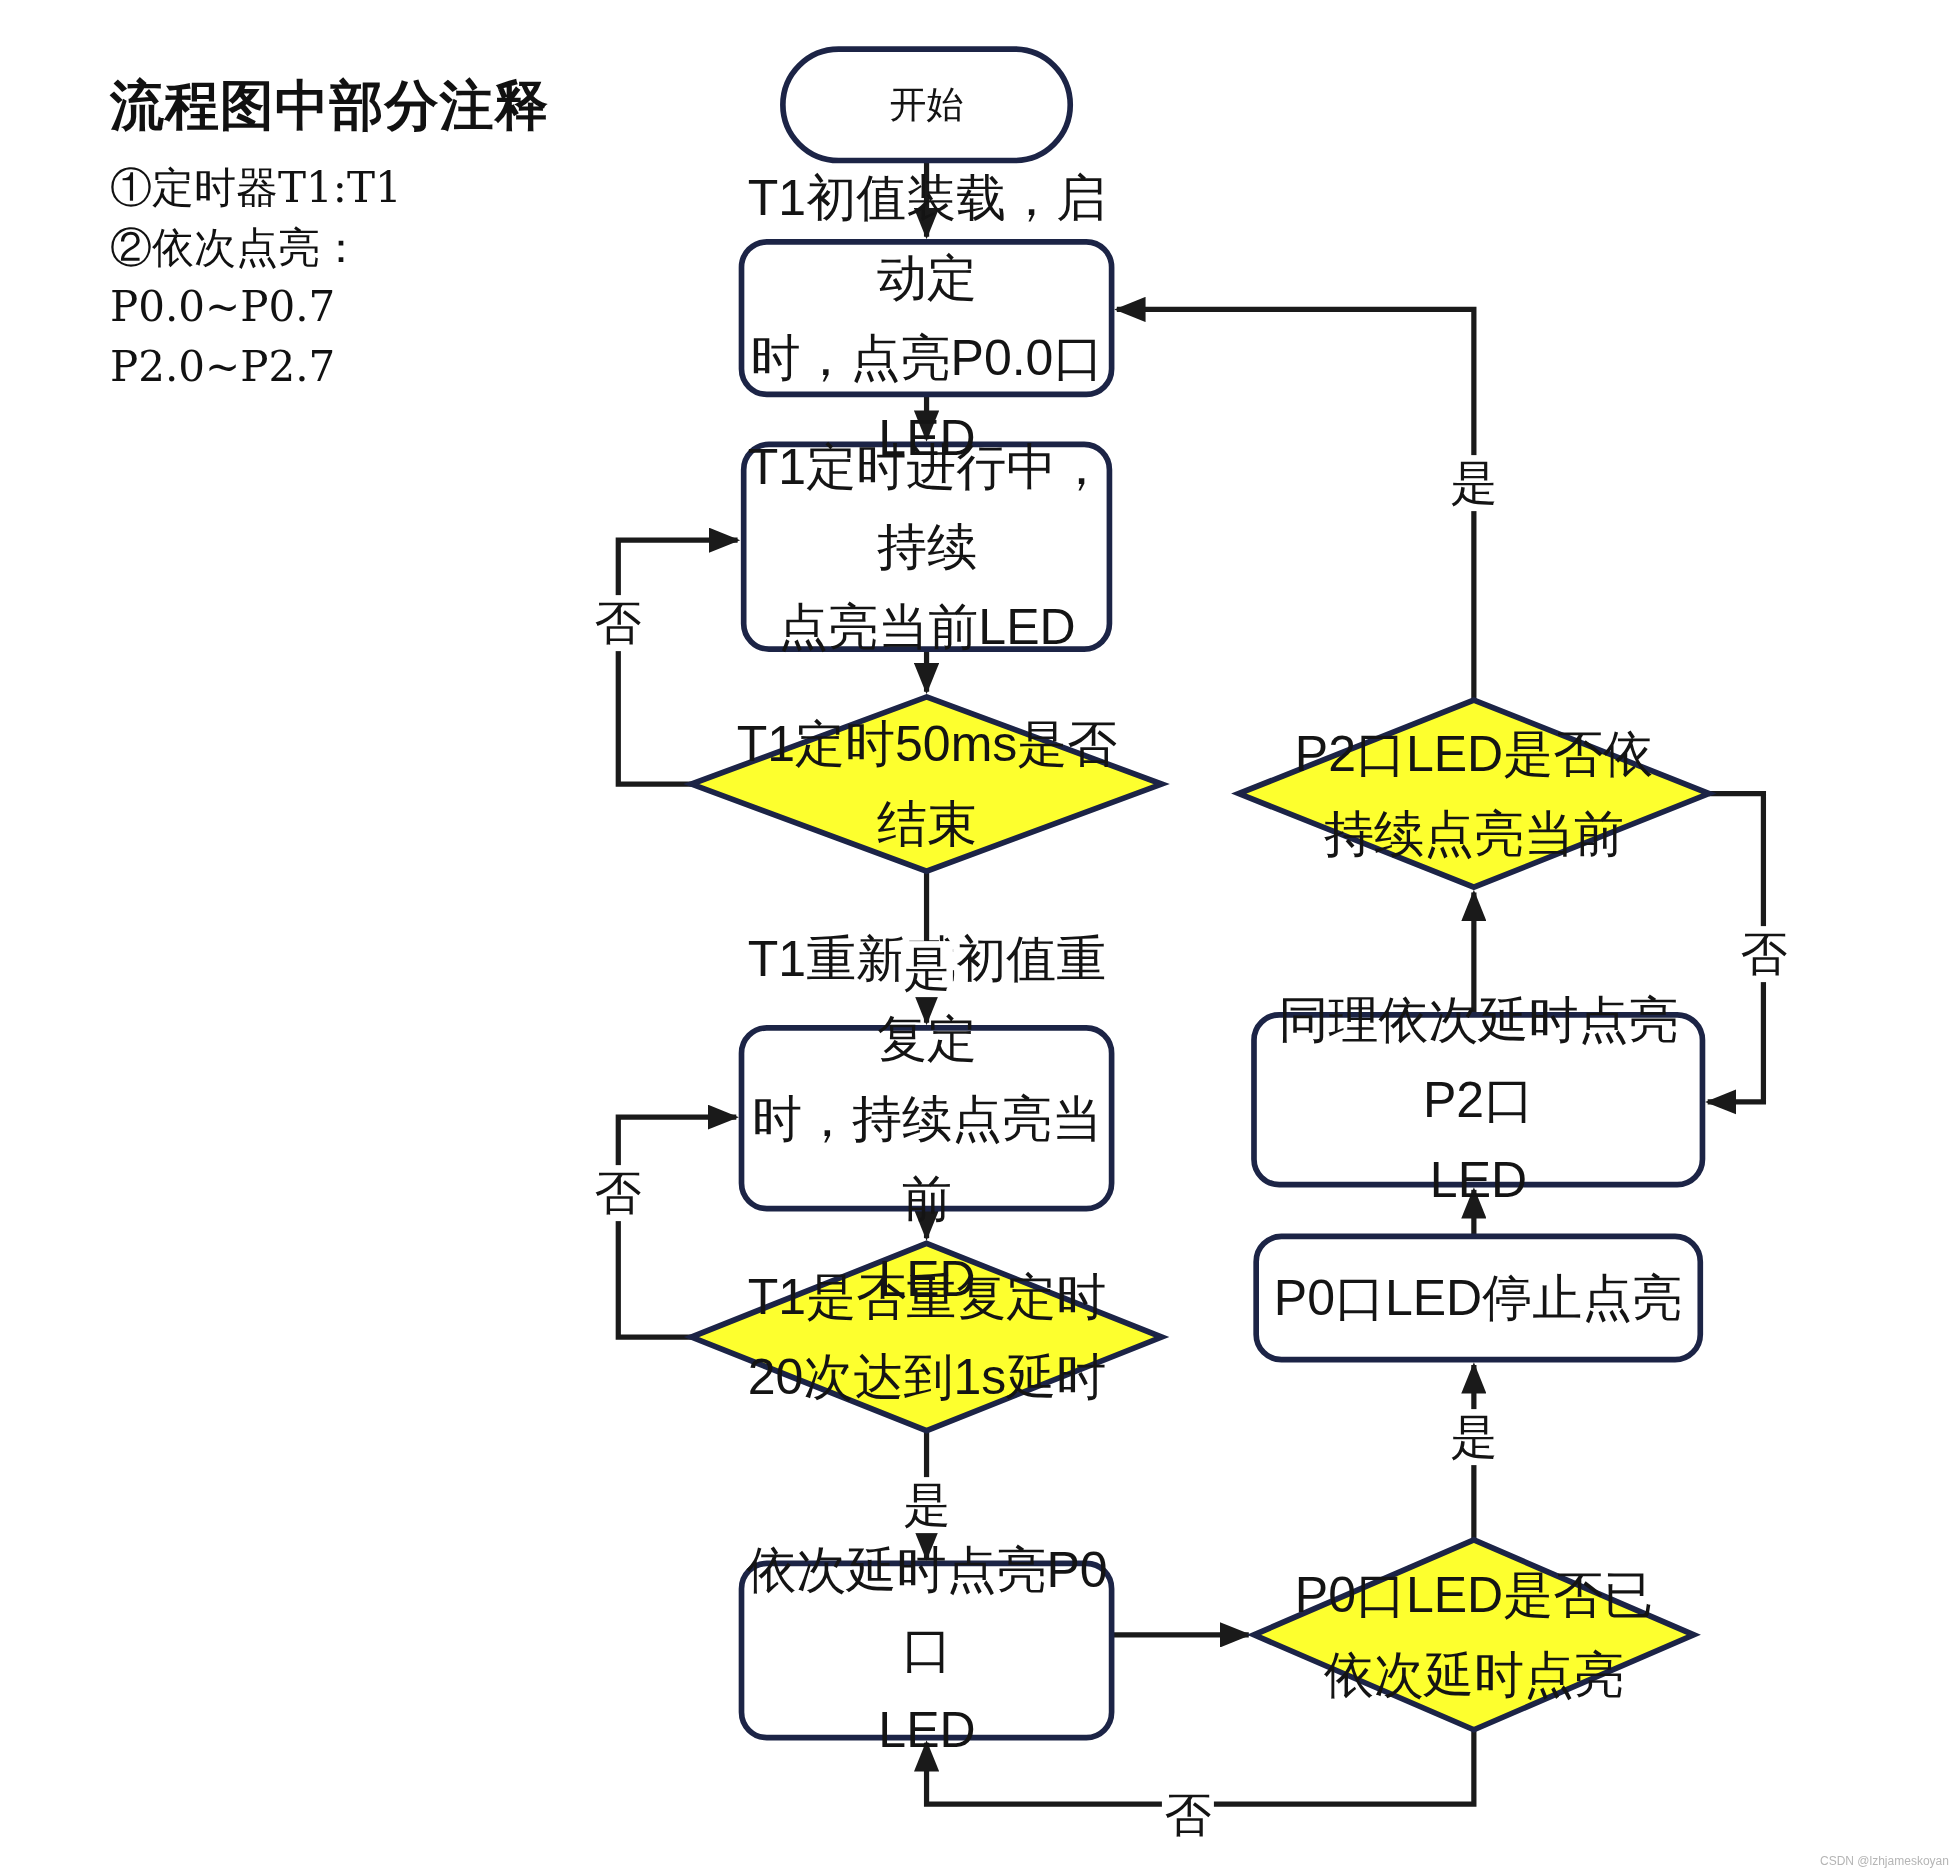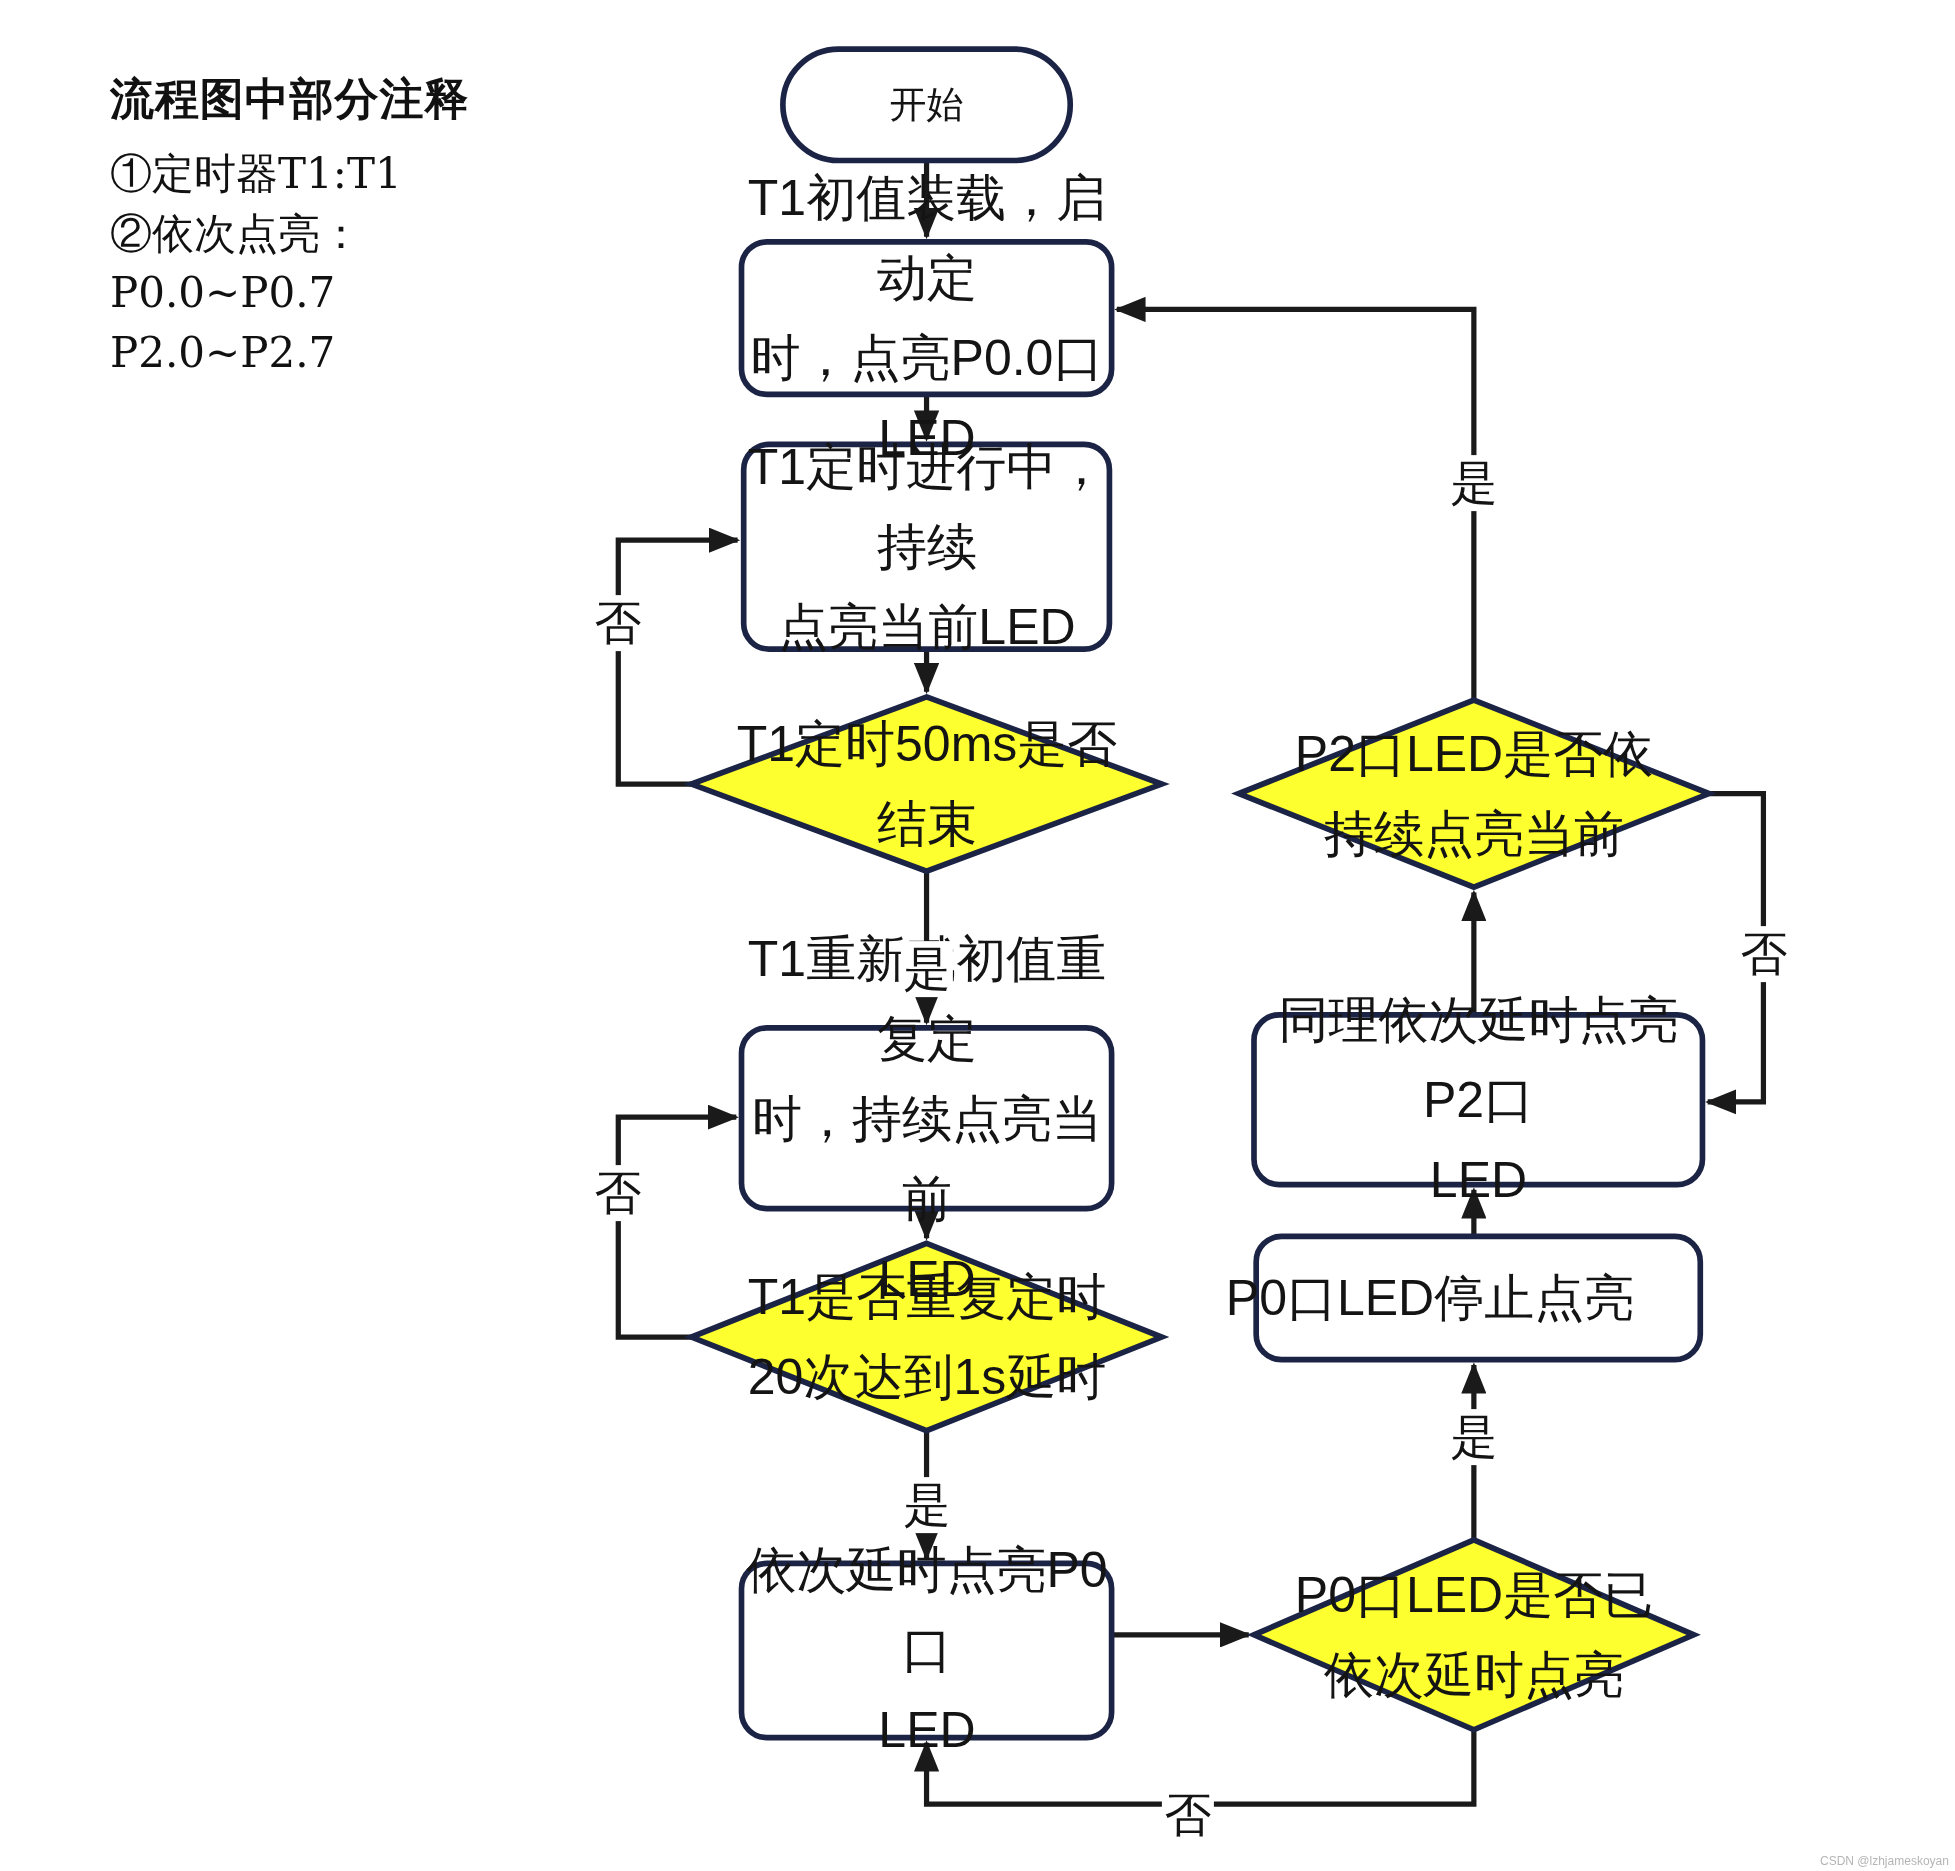--- a/index.html
+++ b/index.html
@@ -42,21 +42,21 @@
     color:#141414;
   }
   .annotation{
     position:absolute;
     left:110px;
     top:70px;
     width:501px;
   }
   .annotation .title{
     font-weight:bold;
-    font-size:44px;
+    font-size:54px;
     letter-spacing:0.9px;
     color:#111;
     margin-bottom:15px;
   }
   .annotation .line{
     font-family:"DejaVu Serif", serif;
     font-size:42px;
     line-height:1.42;
     color:#111;
   }
@@ -133,21 +133,21 @@
 
   <div class="node-text" style="left:692px;top:1243px;width:470px;height:187px;">T1是否重复定时
 20次达到1s延时</div>
 
   <div class="node-text" style="left:742px;top:1563px;width:370px;height:174px;">依次延时点亮P0口
 LED</div>
 
   <div class="node-text" style="left:1254px;top:1540px;width:440px;height:190px;">P0口LED是否已
 依次延时点亮</div>
 
-  <div class="node-text" style="left:1208px;top:1236px;width:444px;height:123px;">P0口LED停止点亮</div>
+  <div class="node-text" style="left:1256px;top:1236px;width:444px;height:123px;">P0口LED停止点亮</div>
 
   <div class="node-text" style="left:1254px;top:1015px;width:449px;height:170px;">同理依次延时点亮P2口
 LED</div>
 
   <div class="node-text" style="left:1239px;top:700px;width:470px;height:187px;">P2口LED是否依
 持续点亮当前</div>
 
   <div class="branch-label" style="left:927px;top:969px;">是</div>
   <div class="branch-label" style="left:618px;top:623px;">否</div>
   <div class="branch-label" style="left:927px;top:1505px;">是</div>

